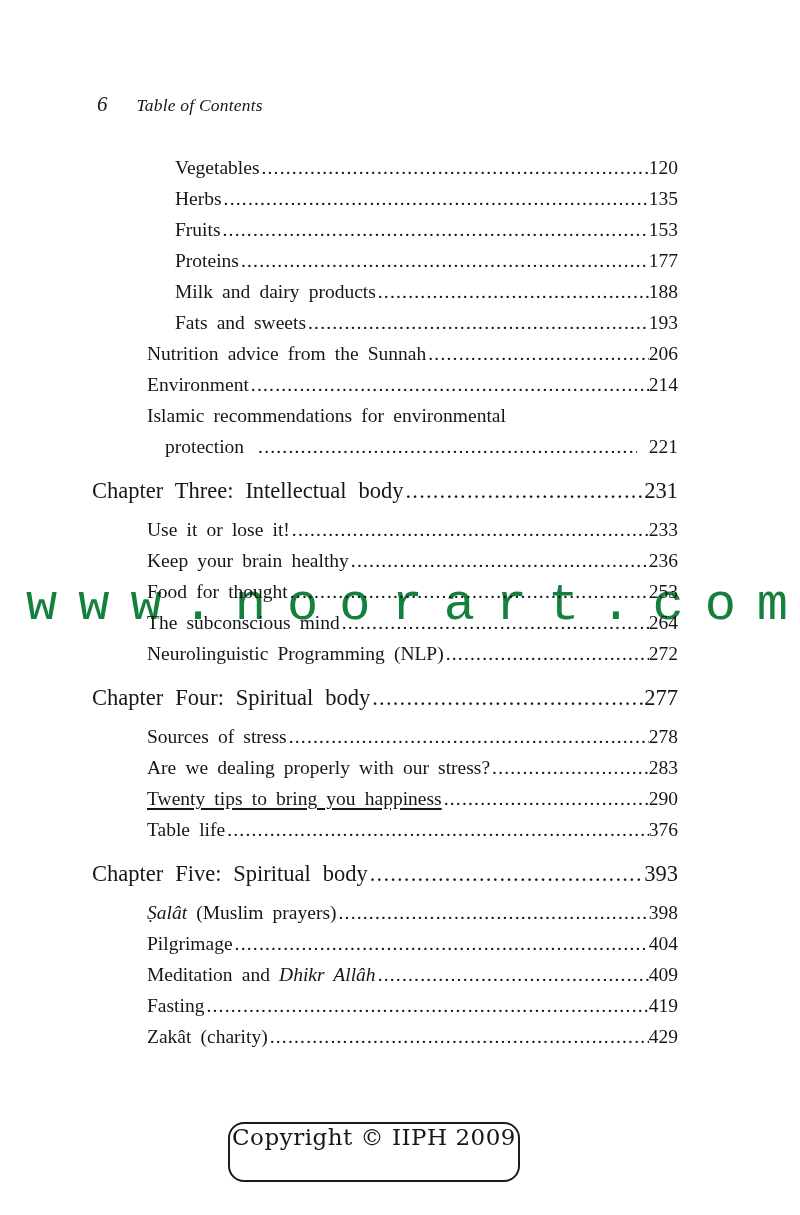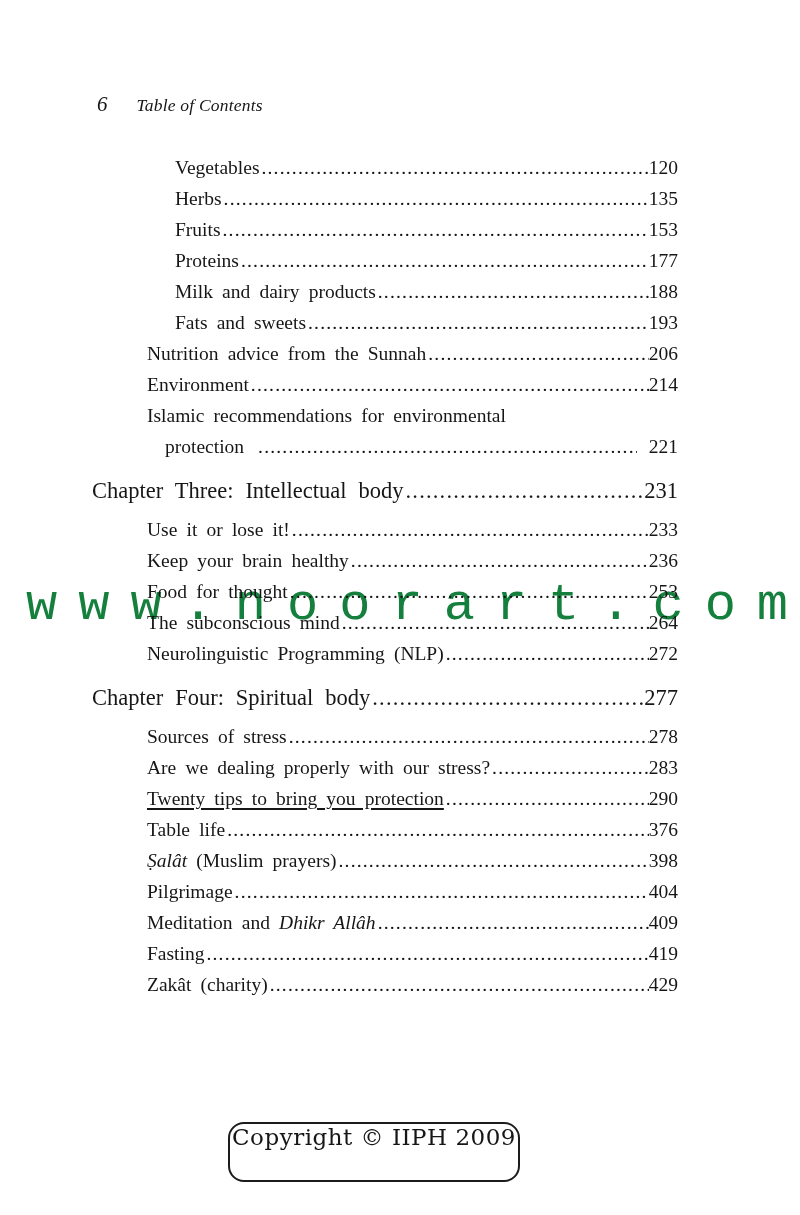--- a/index.html
+++ b/index.html
@@ -179,28 +179,33 @@
       <span class="label"><span>Sources of stress</span></span>
       <span class="leader"></span>
       <span class="pg">278</span>
     </div>
       <div class="row l1">
       <span class="label"><span>Are we dealing properly with our stress?</span></span>
       <span class="leader"></span>
       <span class="pg">283</span>
     </div>
       <div class="row l1">
-      <span class="label u"><span>Twenty tips to bring you protection</span></span>
+      <span class="label u"><span>Twenty tips to bring you happiness</span></span>
       <span class="leader"></span>
       <span class="pg">290</span>
     </div>
       <div class="row l1">
       <span class="label"><span>Table life</span></span>
       <span class="leader"></span>
       <span class="pg">376</span>
+    </div>
+      <div class="row chapter">
+      <span class="label"><span>Chapter Five: Spiritual body</span></span>
+      <span class="leader"></span>
+      <span class="pg">393</span>
     </div>
       <div class="row l1">
       <span class="label"><em>Ṣalât</em><span> (Muslim prayers)</span></span>
       <span class="leader"></span>
       <span class="pg">398</span>
     </div>
       <div class="row l1">
       <span class="label"><span>Pilgrimage</span></span>
       <span class="leader"></span>
       <span class="pg">404</span>

